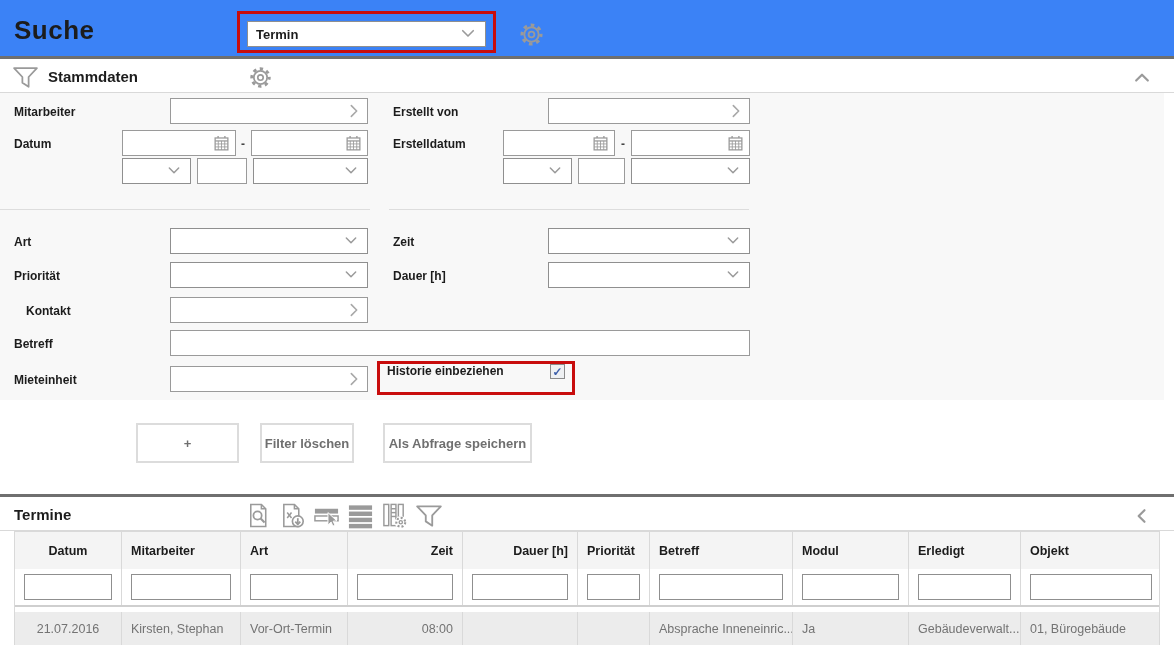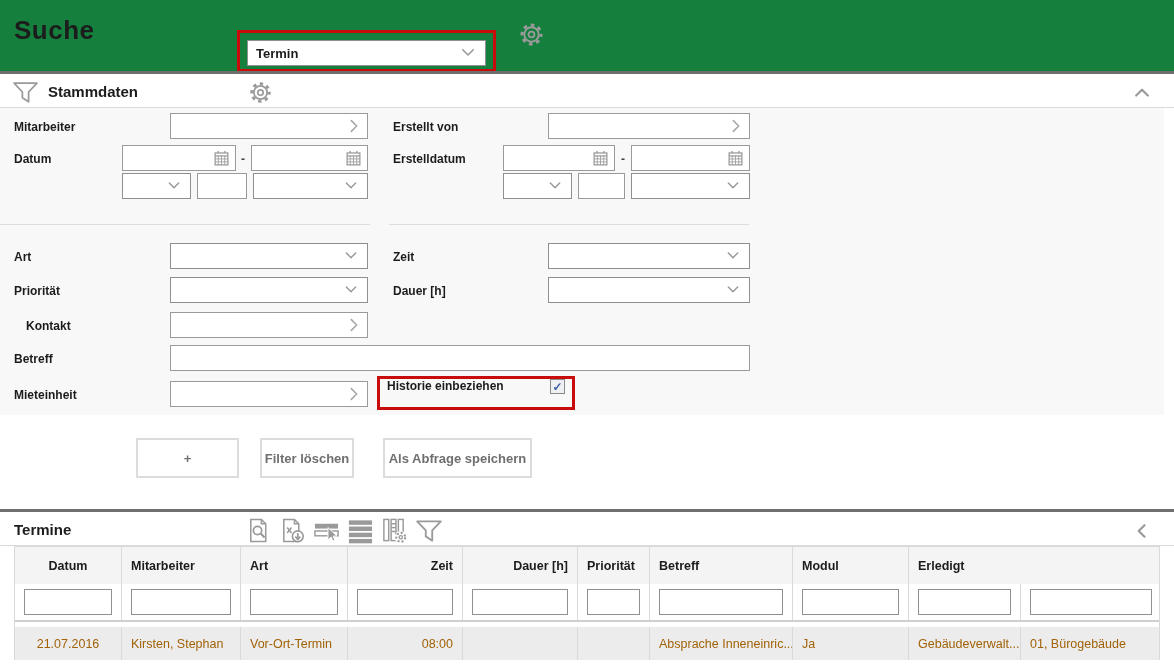--- a/index.html
+++ b/index.html
@@ -1,22 +1,22 @@
 <!DOCTYPE html>
 <html><head>
 <meta charset="utf-8">
 <style>
   * { box-sizing: border-box; margin: 0; padding: 0; }
   body { background: #fff; font-family: "Liberation Sans", sans-serif; color: #1c1c1c; }
   .page { position: relative; width: 1174px; height: 668px; background: #fff; overflow: hidden; }
 
   
-  .page-header { position: relative; height: 71px; background: #15803d; }
+  .page-header { position: relative; height: 56px; background: #3b82f6; }
   .page-title { position: absolute; left: 14px; top: 15px; font-size: 26px; font-weight: bold; letter-spacing: .5px; }
-  .red-frame { position: absolute; border: 3px solid #c80c0c; margin-top: 19px; }
+  .red-frame { position: absolute; border: 3px solid #c80c0c; }
   .type-frame { left: 237px; top: 11px; width: 259px; height: 42px; }
   .selectbox { background: #fff; border: 1px solid #8f8f8f; display: flex; align-items: center;
                font-size: 13px; font-weight: bold; padding: 0 8px; height: 26px; cursor: default; }
   .selectbox .chev { margin-left: auto; }
   .type-select { position: absolute; left: 7px; top: 7px; width: 239px; }
   .icon-btn { position: absolute; background: none; border: none; cursor: pointer; padding: 0; line-height: 0; }
 
   
   .section-bar { position: relative; border-top: 3px solid #6f6f6f; height: 37px; background: #fff;
                  border-bottom: 1px solid #d9d9d9; }
@@ -58,21 +58,21 @@
   .trow { display: grid; grid-template-columns: 107px 119px 107px 115px 115px 72px 143px 116px 112px 140px; }
   .trow > div { border-right: 1px solid #d9d9d9; padding: 0 9px; display: flex; align-items: center;
                 font-size: 12.5px; overflow: hidden; white-space: nowrap; }
   .trow > div:last-child { border-right: none; }
   .thead { height: 38px; background: #f4f4f4; border-top: 1px solid #d9d9d9; }
   .thead > div { font-weight: bold; }
   .tfilter { height: 38px; background: #fff; border-bottom: 2px solid #cfcfcf; }
   .tfilter input { width: 100%; height: 26px; border: 1px solid #8f8f8f;
                    font: 12px "Liberation Sans", sans-serif; padding: 0 4px; outline: none; }
   .tgap { height: 5px; }
-  .tdata { height: 33px; background: #ececec; color: #a16207; }
+  .tdata { height: 33px; background: #ececec; color: #737373; }
   .trow > div.a-c { justify-content: center; }
   .trow > div.a-r { justify-content: flex-end; }
 </style>
 </head>
 <body>
 
 <div class="page">
 
   <div class="page-header">
     <div class="page-title">Suche</div>
@@ -387,20 +387,21 @@
     <div class="trow thead">
       <div class="a-c">Datum</div>
       <div>Mitarbeiter</div>
       <div>Art</div>
       <div class="a-r">Zeit</div>
       <div class="a-r">Dauer [h]</div>
       <div>Priorität</div>
       <div>Betreff</div>
       <div>Modul</div>
       <div>Erledigt</div>
+      <div>Objekt</div>
     </div>
     <div class="trow tfilter">
       <div>
           <input value="" style="">
         </div>
       <div>
           <input value="" style="">
         </div>
       <div>
           <input value="" style="">

